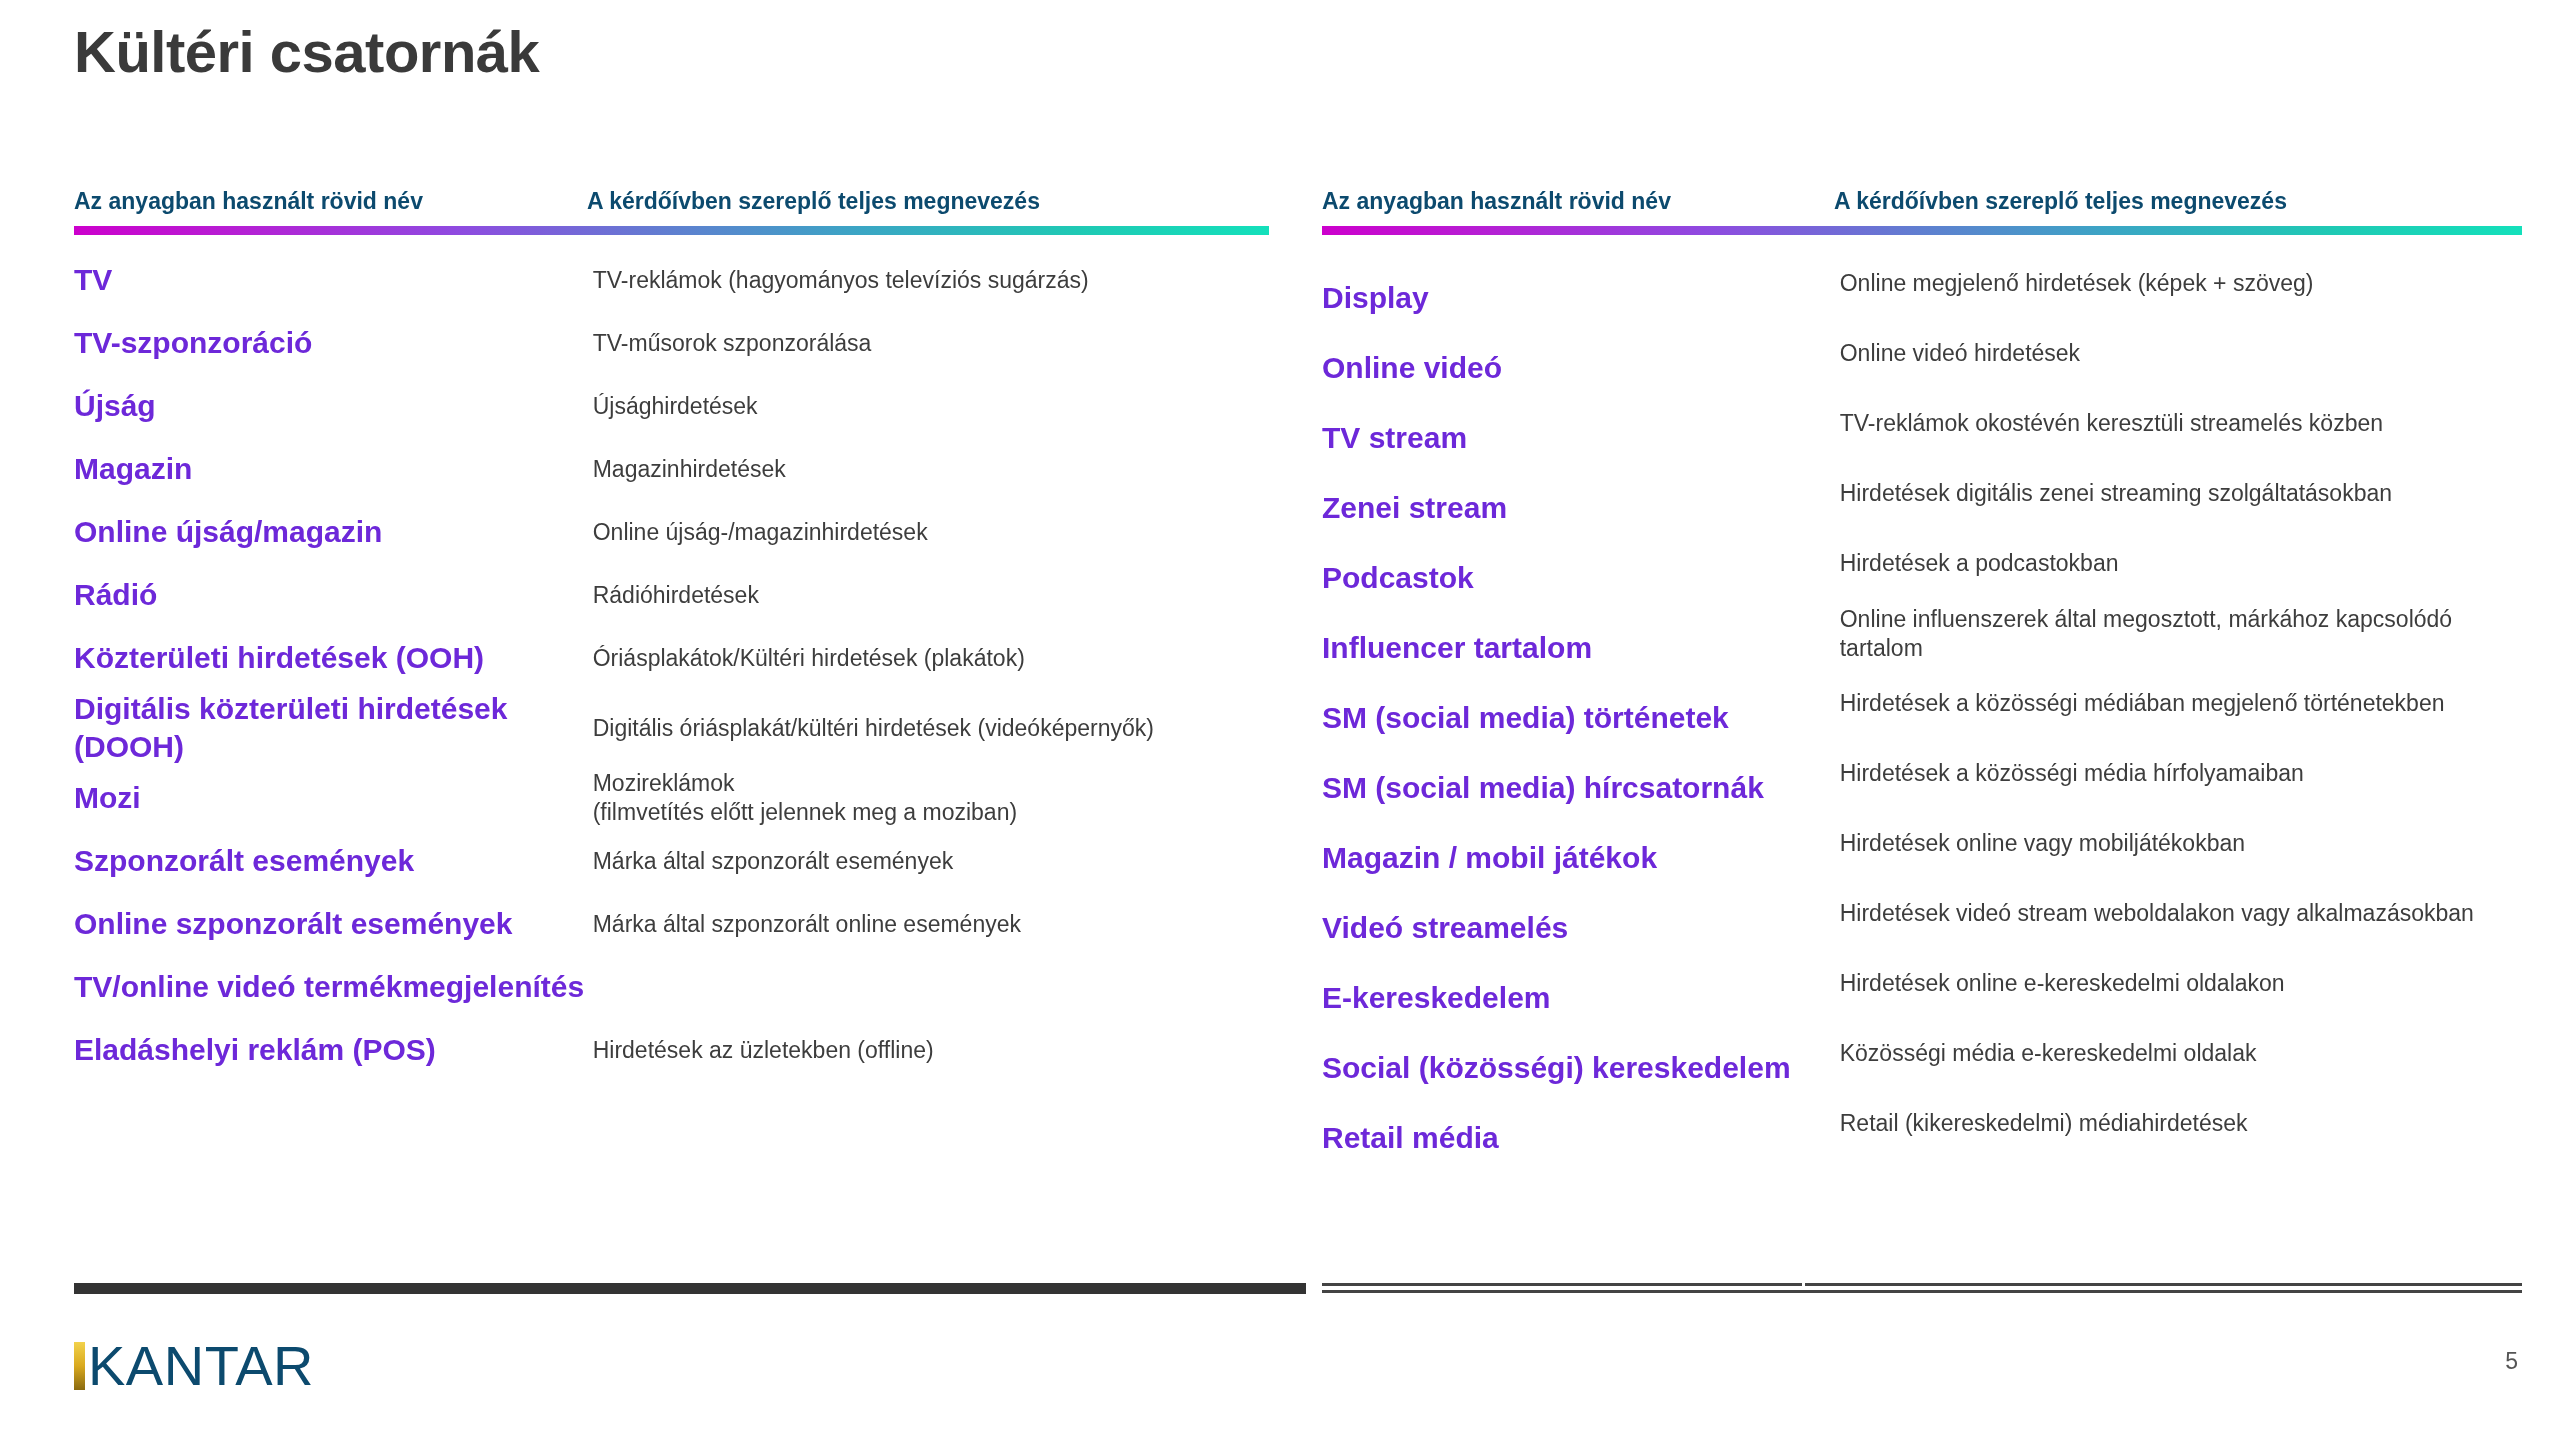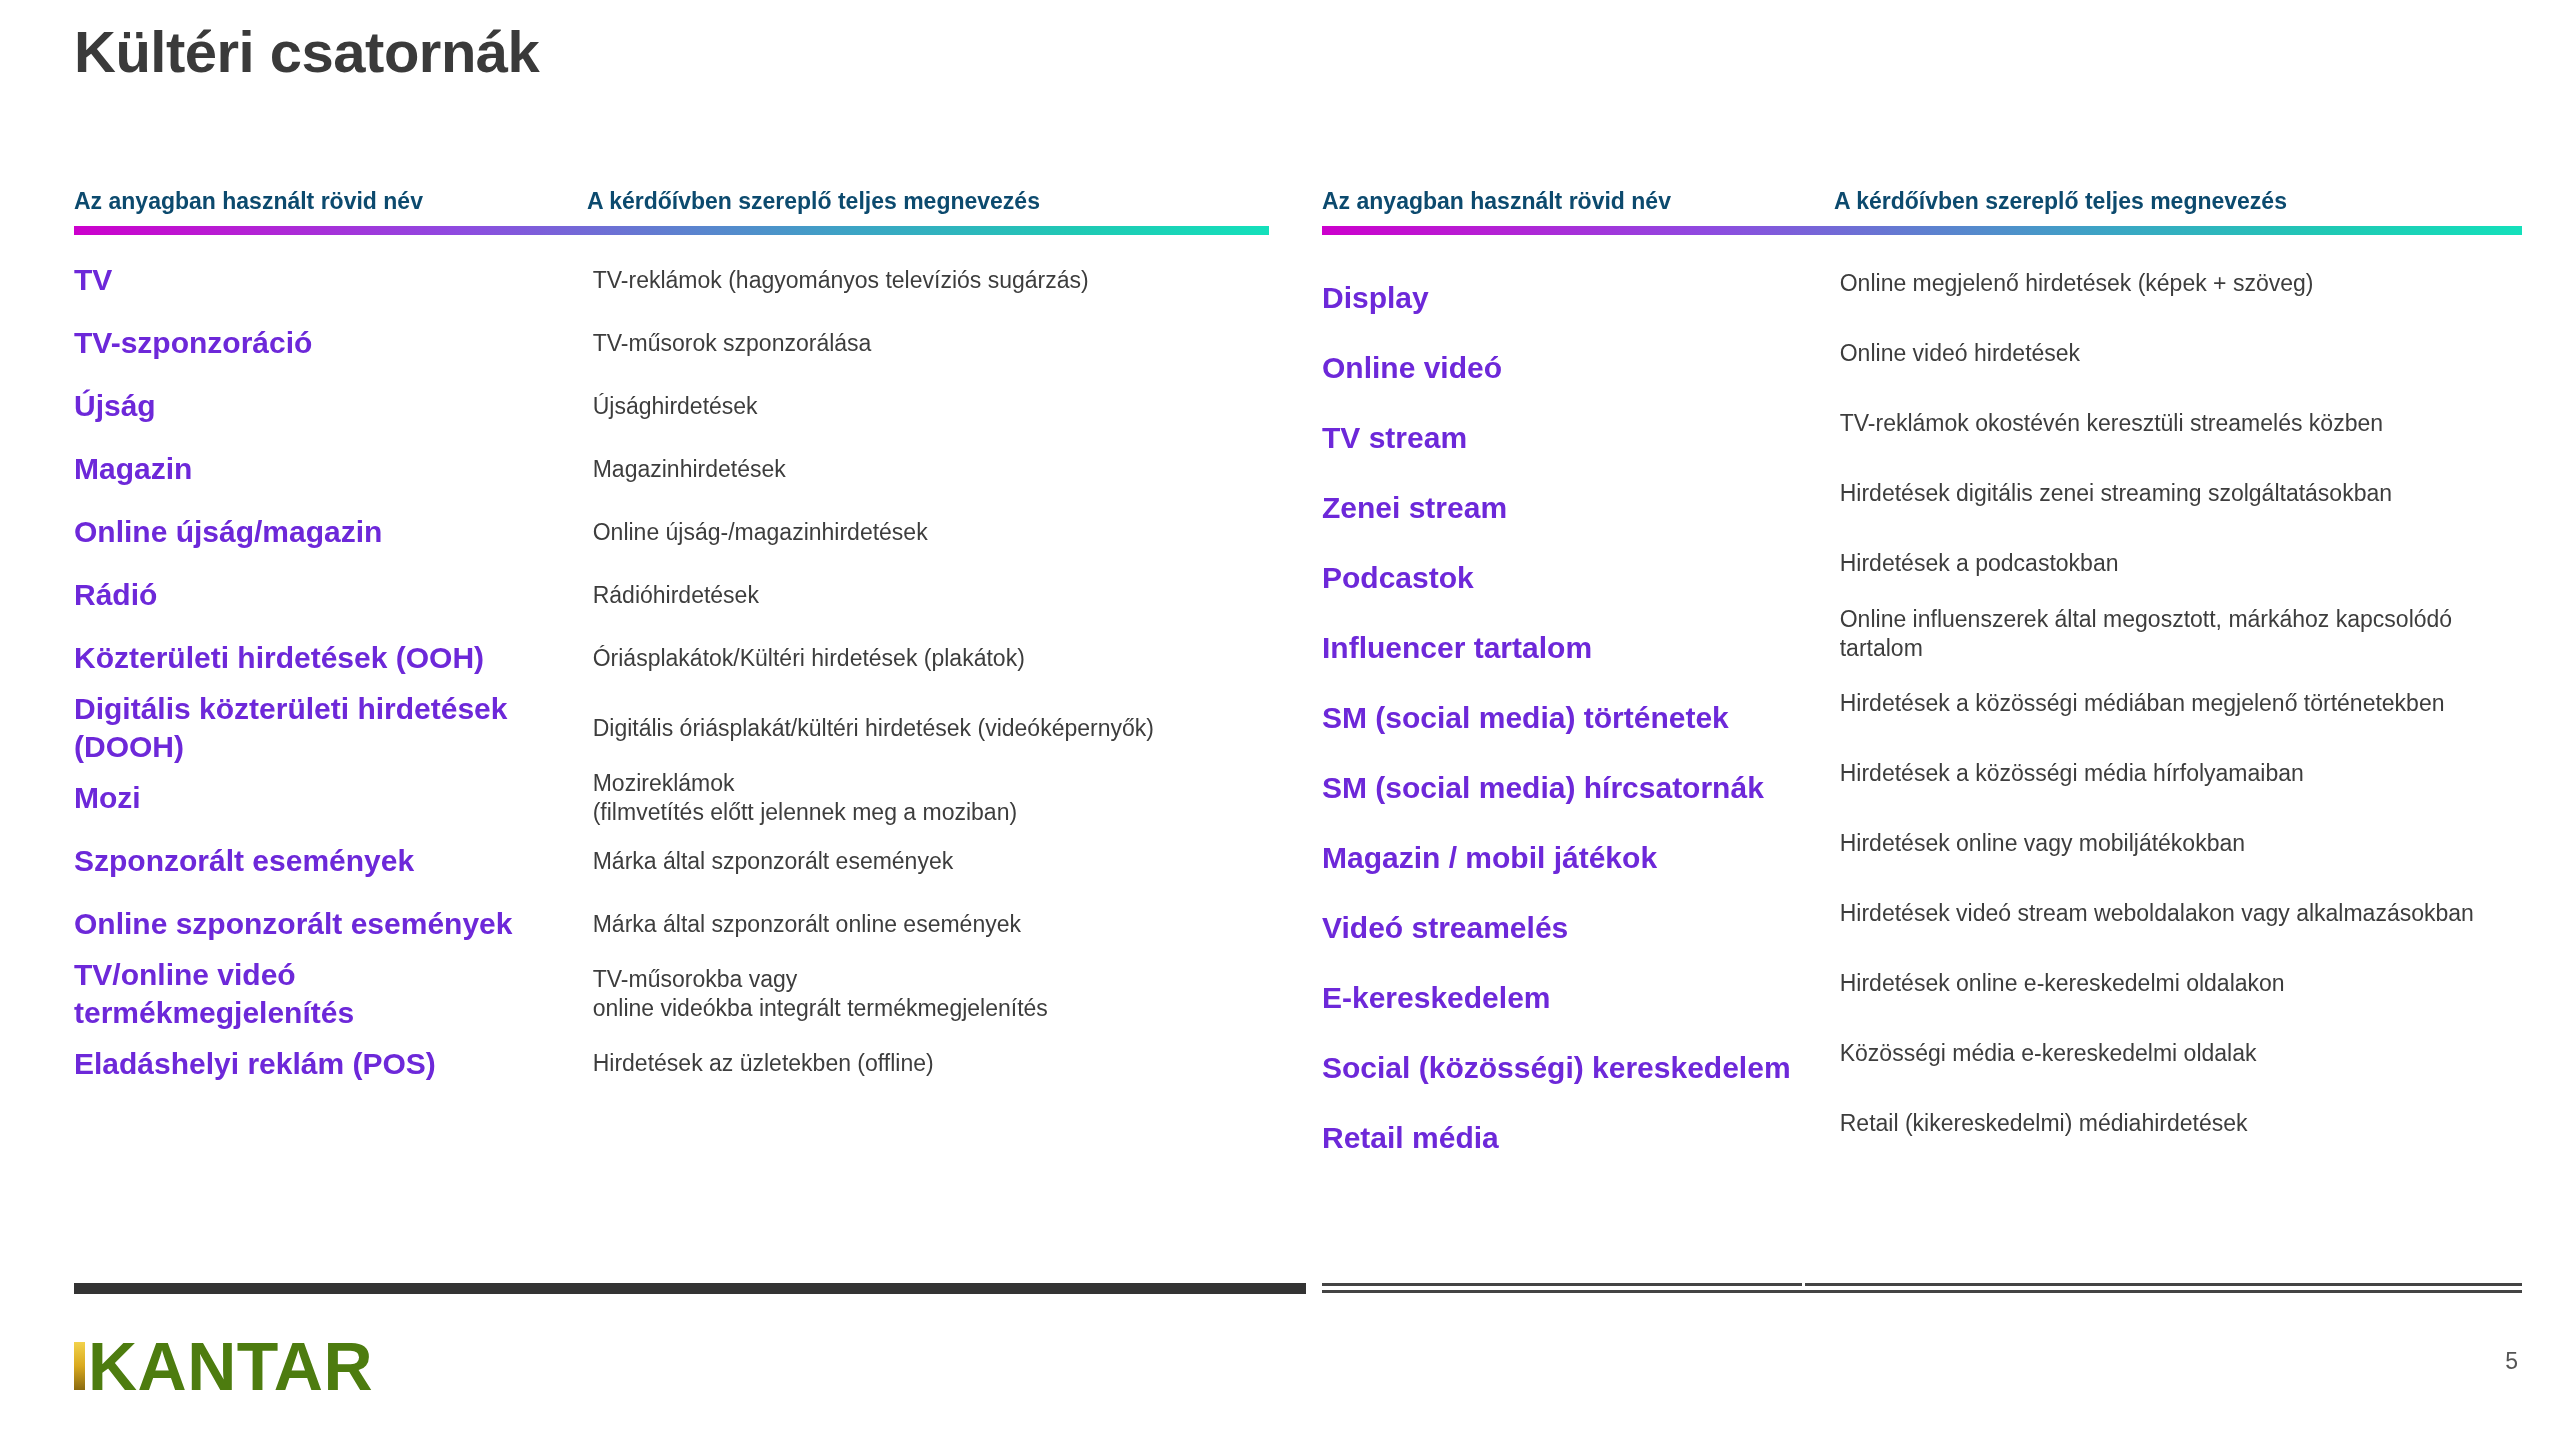--- a/index.html
+++ b/index.html
@@ -136,24 +136,24 @@
     align-items: center;
     height: 56px;
   }
   .logo-bar {
     width: 11px;
     height: 48px;
     background: linear-gradient(to bottom, #f2d24b 0%, #d9a91e 50%, #8a6a10 100%);
     margin-right: 3px;
   }
   .logo-text {
-    font-size: 68px;
-    font-weight: bold;
+    font-size: 56px;
+    font-weight: normal;
     letter-spacing: 0.5px;
-    color: #4d7c0f;
+    color: #0c4a6e;
     line-height: 1;
   }
 
   .page-number {
     position: absolute;
     right: 42px;
     top: 1348px;
     font-size: 23px;
     color: #555555;
   }
@@ -209,21 +209,20 @@
       <div class="trow">
         <div class="cell-name">Szponzorált események</div>
         <div class="cell-desc">Márka által szponzorált események</div>
       </div>
       <div class="trow">
         <div class="cell-name">Online szponzorált események</div>
         <div class="cell-desc">Márka által szponzorált online események</div>
       </div>
       <div class="trow">
         <div class="cell-name">TV/online videó termékmegjelenítés</div>
-        <div class="cell-desc">TV-műsorokba vagy<br>online videókba integrált termékmegjelenítés</div>
       </div>
       <div class="trow">
         <div class="cell-name">Eladáshelyi reklám (POS)</div>
         <div class="cell-desc">Hirdetések az üzletekben (offline)</div>
       </div>
     </div>
 </div>
 
 <div class="table-block table-right">
   <div class="thead">

